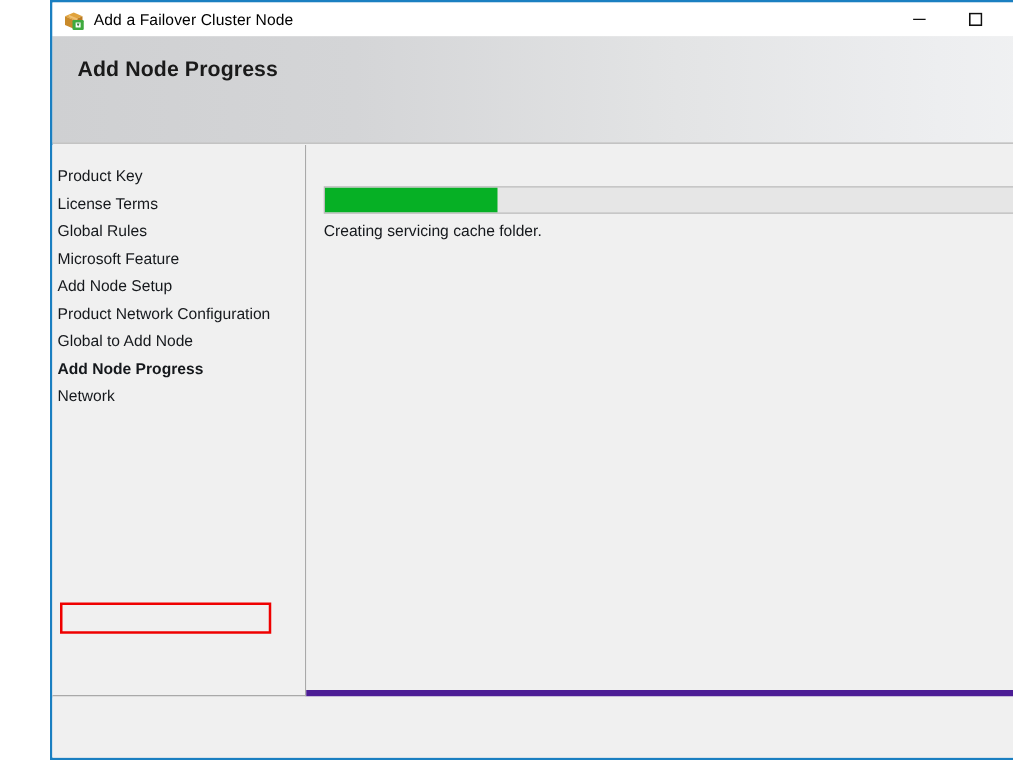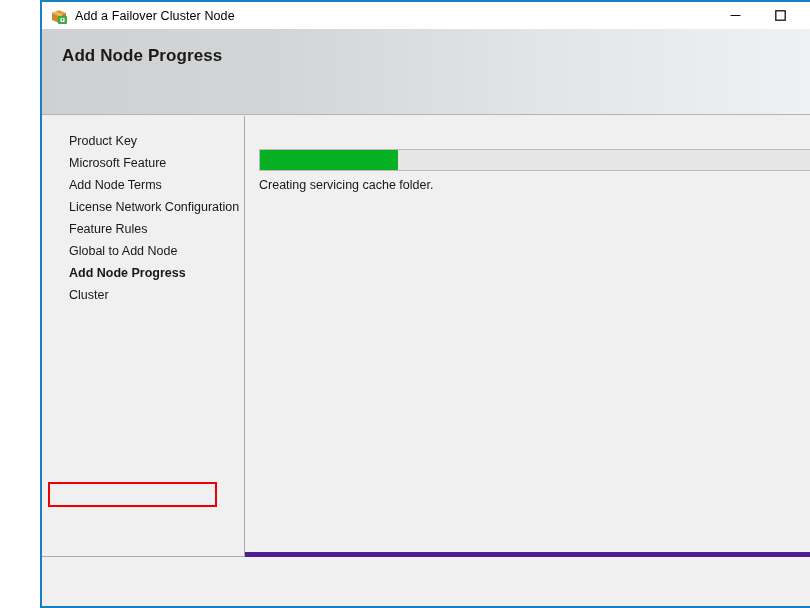--- a/index.html
+++ b/index.html
@@ -112,21 +112,21 @@
   }
   #nav-list {
     position: absolute;
     left: 0;
     top: 14px;
     right: 0;
   }
   .nav-item {
     height: 22px;
     line-height: 22px;
-    padding-left: 27px;
+    padding-left: 4px;
     font-size: 12.5px;
     color: #15181c;
     white-space: nowrap;
     box-sizing: border-box;
   }
   .nav-item.current {
     font-weight: bold;
   }
   #nav-highlight {
     position: absolute;
@@ -251,27 +251,28 @@
 
   <div id="banner">
     <div id="banner-title">Add Node Progress</div>
   </div>
 
   <div id="body-area">
 
     <div id="sidebar">
       <div id="nav-list">
           <div class="nav-item"><span>Product Key</span></div>
+          <div class="nav-item"><span>License Terms</span></div>
+          <div class="nav-item"><span>Global Rules</span></div>
           <div class="nav-item"><span>Microsoft Feature</span></div>
-          <div class="nav-item"><span>Add Node Terms</span></div>
-          <div class="nav-item"><span>License Network Configuration</span></div>
-          <div class="nav-item"><span>Feature Rules</span></div>
+          <div class="nav-item"><span>Add Node Setup</span></div>
+          <div class="nav-item"><span>Product Network Configuration</span></div>
           <div class="nav-item"><span>Global to Add Node</span></div>
           <div class="nav-item current"><span>Add Node Progress</span></div>
-          <div class="nav-item"><span>Cluster</span></div>
+          <div class="nav-item"><span>Network</span></div>
         </div>
       <div id="nav-highlight" style="border-color: rgb(239, 0, 0);"></div>
     </div>
 
     <div id="content">
       <div id="progress-wrap">
         <div id="progress-track" style="background: rgb(230, 230, 230);">
           <div id="progress-fill" style="width: 24%; background: rgb(6, 176, 37);"></div>
         </div>
       </div>

